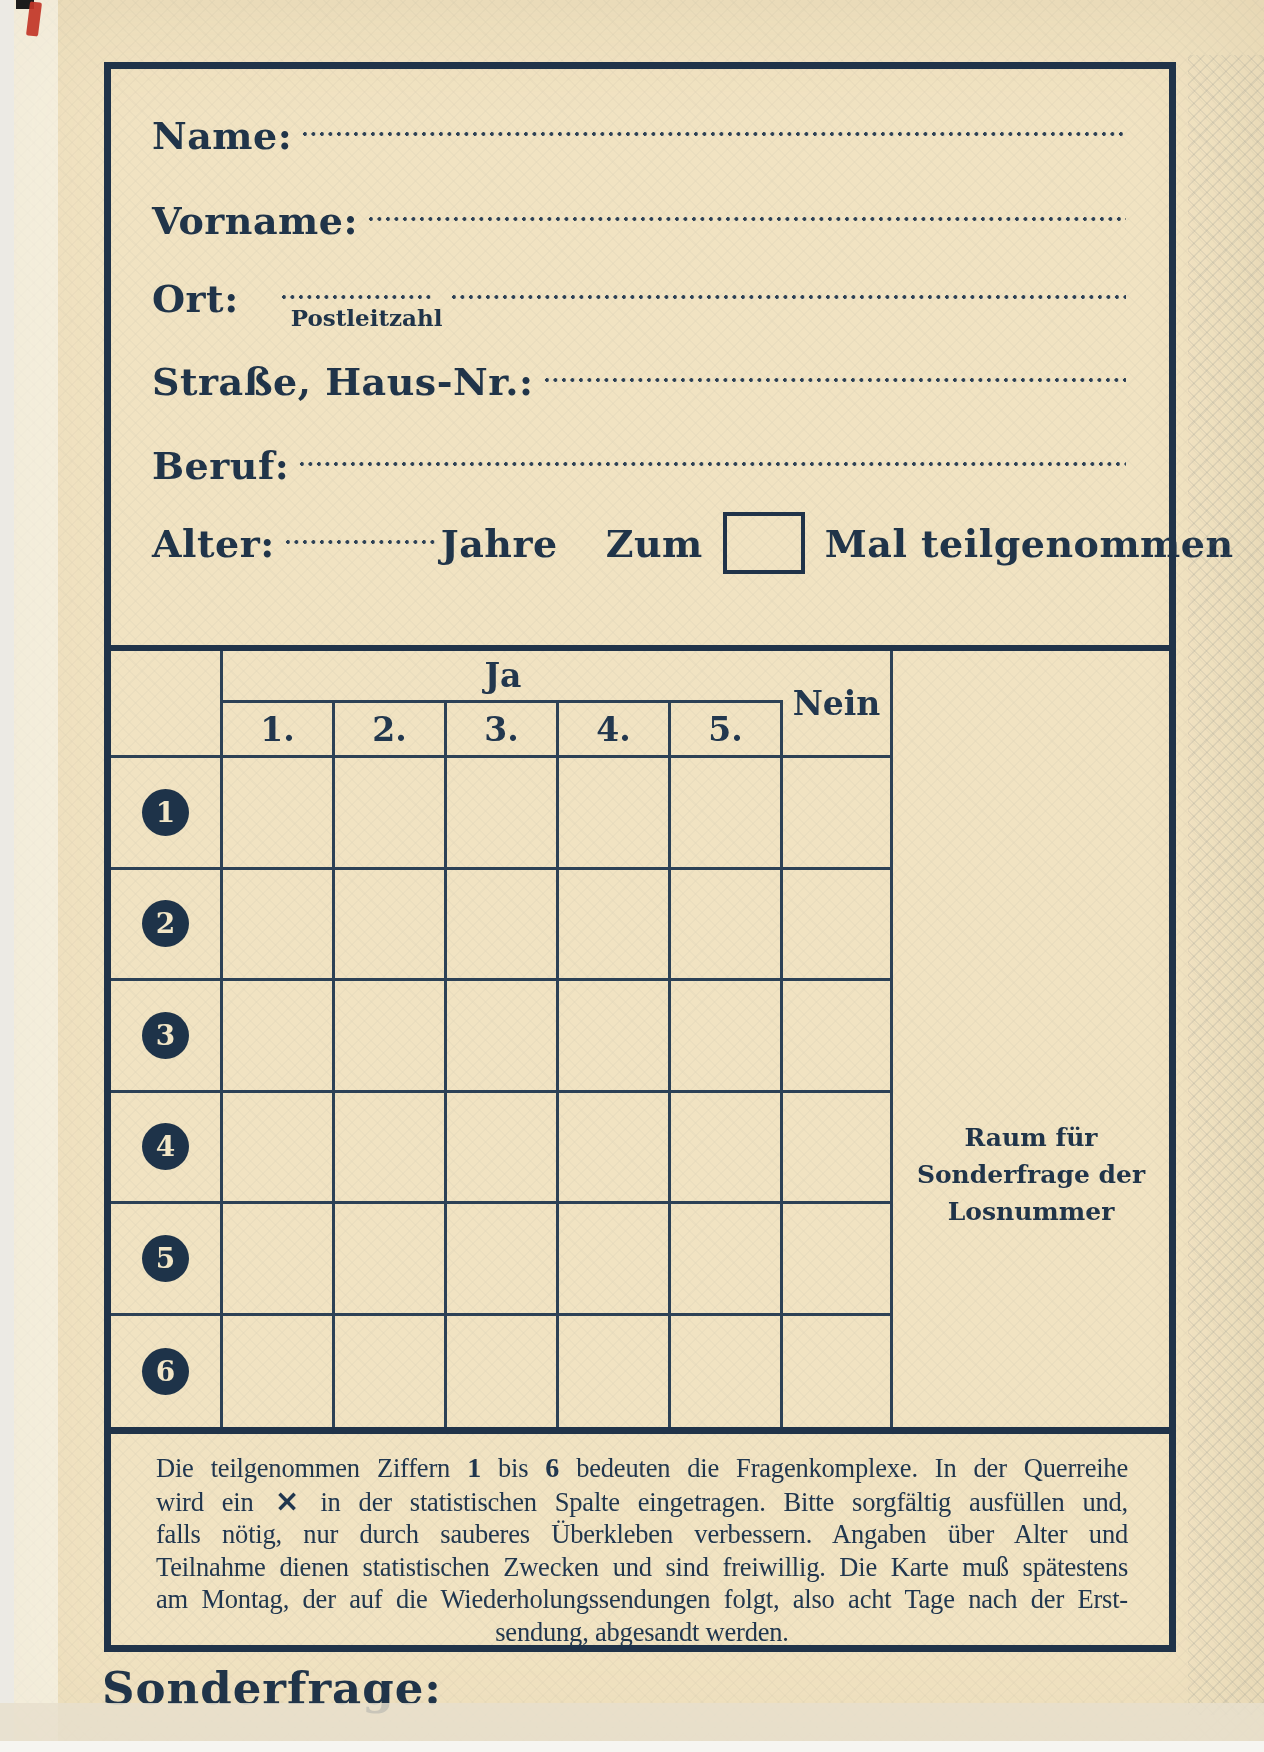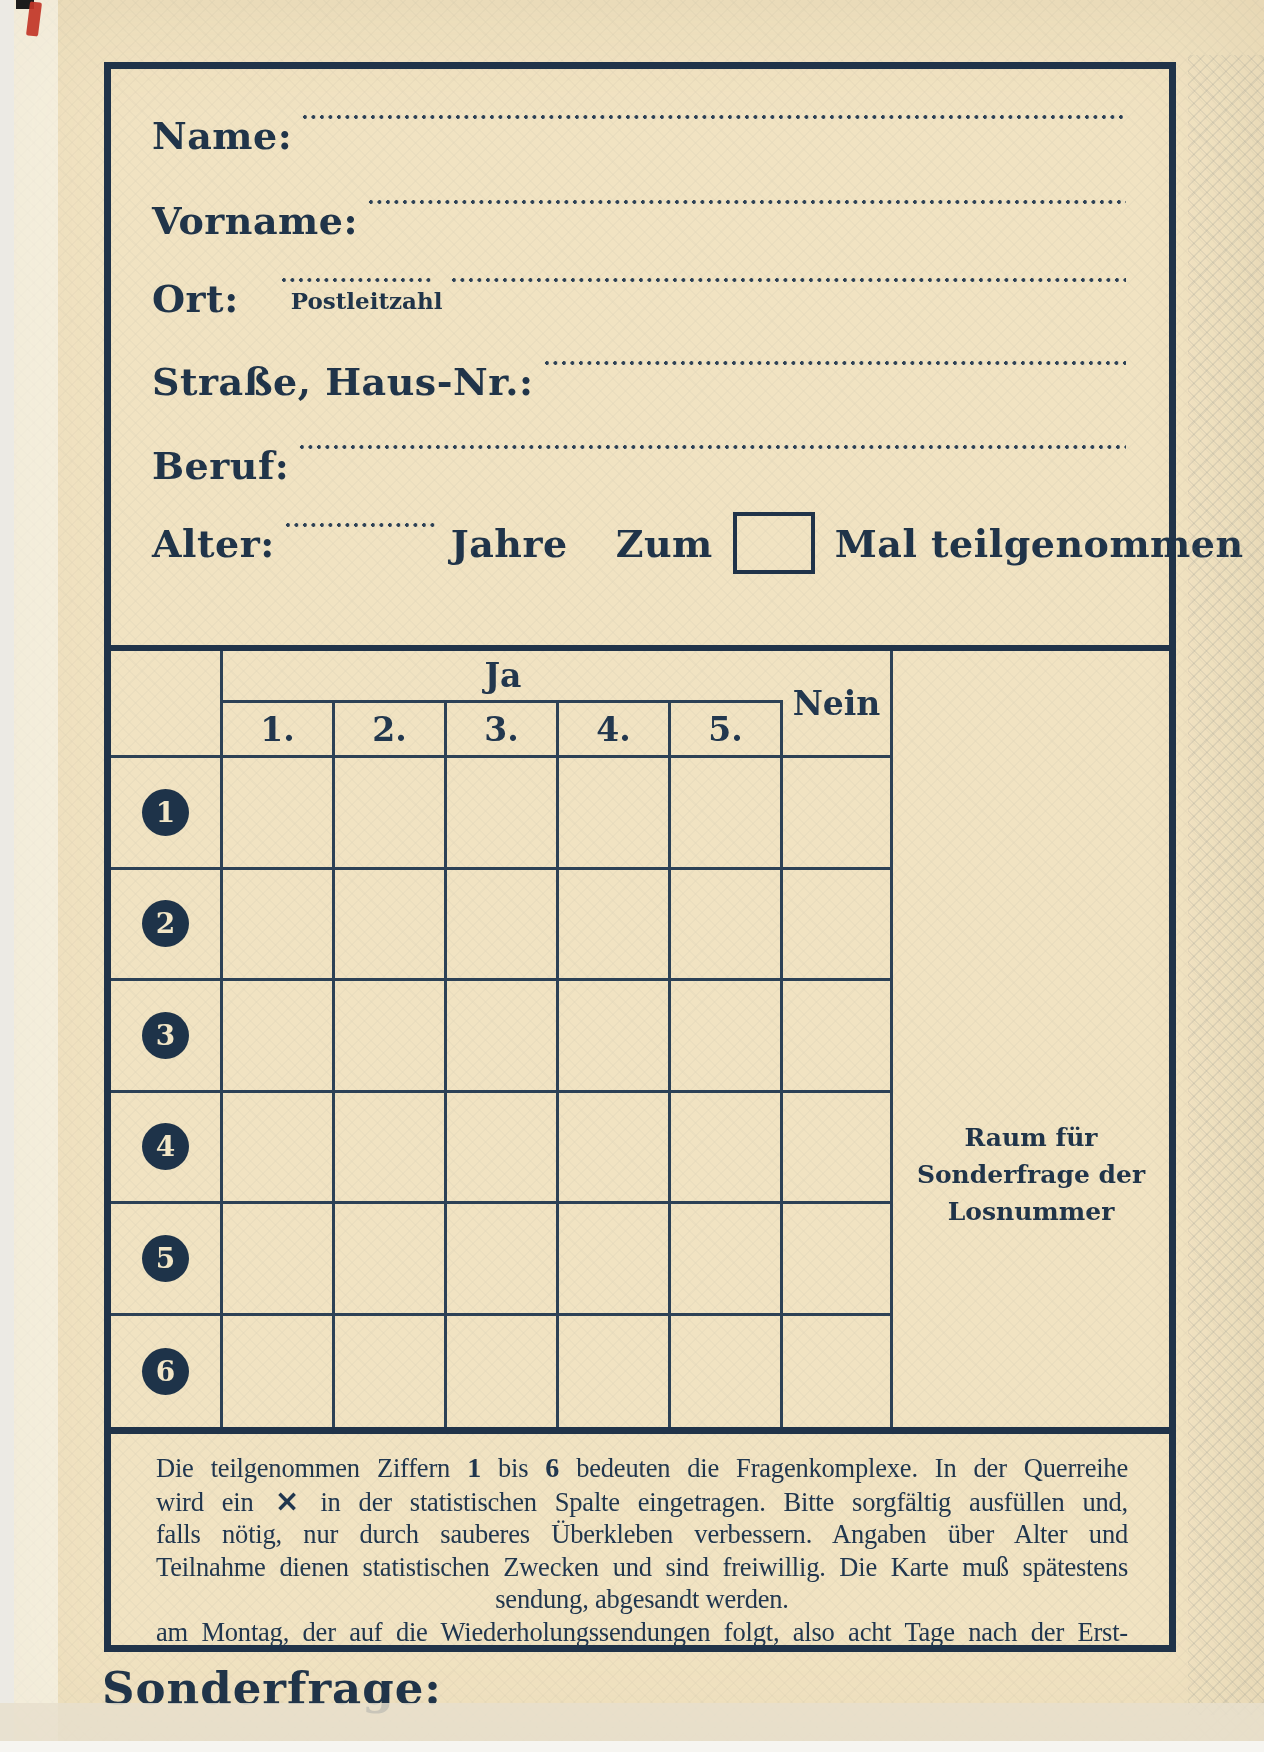--- a/index.html
+++ b/index.html
@@ -22,21 +22,21 @@
   .bottom-white{position:absolute;left:0;top:1741px;width:1264px;height:11px;
       background:#f6f5f1;pointer-events:none;}
   .black-nub{position:absolute;left:16px;top:0;width:18px;height:9px;background:#1c1c1c;}
   .red-mark{position:absolute;left:28px;top:2px;width:12px;height:34px;background:#c23527;
       transform:rotate(7deg);border-radius:2px;opacity:.92;}
 
   .box{position:absolute;left:104px;top:62px;width:1072px;height:1590px;
       border:7px solid #203349;box-sizing:border-box;}
 
   
-  .frow{position:absolute;left:152px;right:138px;height:44px;display:flex;align-items:flex-start;}
+  .frow{position:absolute;left:152px;right:138px;height:44px;display:flex;align-items:center;}
   .flabel{font-size:38px;font-weight:bold;line-height:44px;letter-spacing:.5px;white-space:nowrap;color:#203449;}
   .dots{flex:1 1 auto;height:6px;margin:0 0 4px 10px;
       background-image:radial-gradient(circle at 3px 3px,#2d4156 1.7px,rgba(45,65,86,0) 2.1px);
       background-size:8.5px 6px;background-repeat:repeat-x;}
   .dots-short{flex:0 0 auto;}
   .plz-wrap{position:relative;display:flex;align-items:flex-end;flex:0 0 auto;}
   .plz-label{position:absolute;left:10px;top:10px;font-size:23px;font-weight:bold;white-space:nowrap;color:#203449;}
   .zum-box{flex:0 0 auto;width:82px;height:62px;border:4px solid #203349;box-sizing:border-box;
       align-self:flex-end;margin:0 0 -8px 20px;background:transparent;}
 
@@ -111,21 +111,21 @@
   </div>
 
   <div class="frow" style="top:444px">
     <span class="flabel">Beruf:</span>
     <span class="dots"></span>
   </div>
 
   <div class="frow" style="top:522px">
     <span class="flabel">Alter:</span>
     <span class="dots dots-short" style="width:152px"></span>
-    <span class="flabel" style="margin-left:14px">Jahre</span>
+    <span class="flabel" style="margin-left:4px">Jahre</span>
     <span class="flabel" style="margin-left:48px">Zum</span>
     <span class="zum-box"></span>
     <span class="flabel" style="margin-left:20px">Mal teilgenommen</span>
   </div>
 
   <div class="tgrid" id="tgrid">
     <div class="cell corner bR bB"></div>
     <div class="cell ja bB">Ja</div>
     <div class="cell nein bR bB">Nein</div>
     <div class="cell rightcol">
@@ -195,22 +195,22 @@
       <div class="cell bR" style="grid-area: 8 / 5;"></div>
       <div class="cell bR" style="grid-area: 8 / 6;"></div>
       <div class="cell bR" style="grid-area: 8 / 7;"></div>
     </div>
 
   <div class="paragraph" id="paragraph">
       <div class="p-line"><span>Die teilgenommen Ziffern </span><b>1</b><span> bis </span><b>6</b><span> bedeuten die Fragenkomplexe. In der Querreihe</span></div>
       <div class="p-line"><span>wird ein </span><span class="xmark">×</span><span> in der statistischen Spalte eingetragen. Bitte sorgfältig ausfüllen und,</span></div>
       <div class="p-line"><span>falls nötig, nur durch sauberes Überkleben verbessern. Angaben über Alter und</span></div>
       <div class="p-line"><span>Teilnahme dienen statistischen Zwecken und sind freiwillig. Die Karte muß spätestens</span></div>
+      <div class="p-line"><span>am Montag, der auf die Wiederholungssendungen folgt, also acht Tage nach der Erst-</span></div>
       <div class="p-line center"><span>sendung, abgesandt werden.</span></div>
-      <div class="p-line"><span>am Montag, der auf die Wiederholungssendungen folgt, also acht Tage nach der Erst-</span></div>
     </div>
 
   <div class="sonderfrage">Sonderfrage:</div>
 
   <div class="right-strip crosshatch"></div>
   <div class="bottom-band crosshatch"></div>
   <div class="bottom-white"></div>
 </div>
 
 </body></html>

